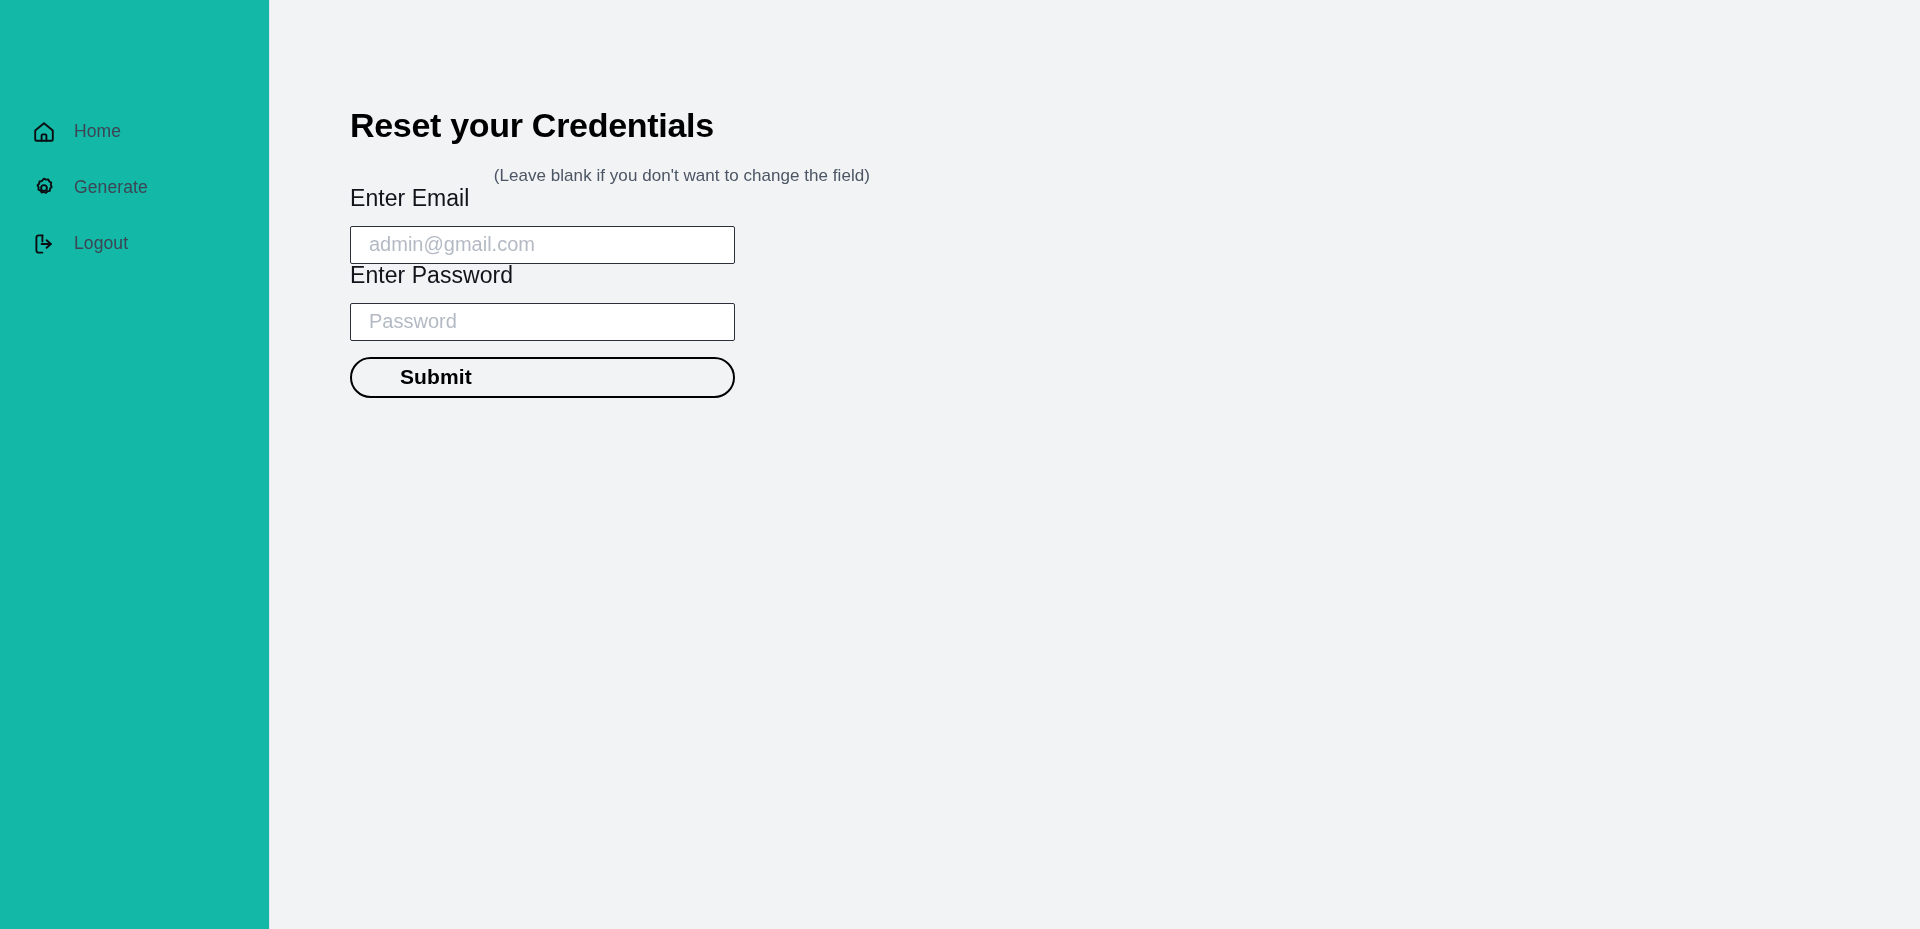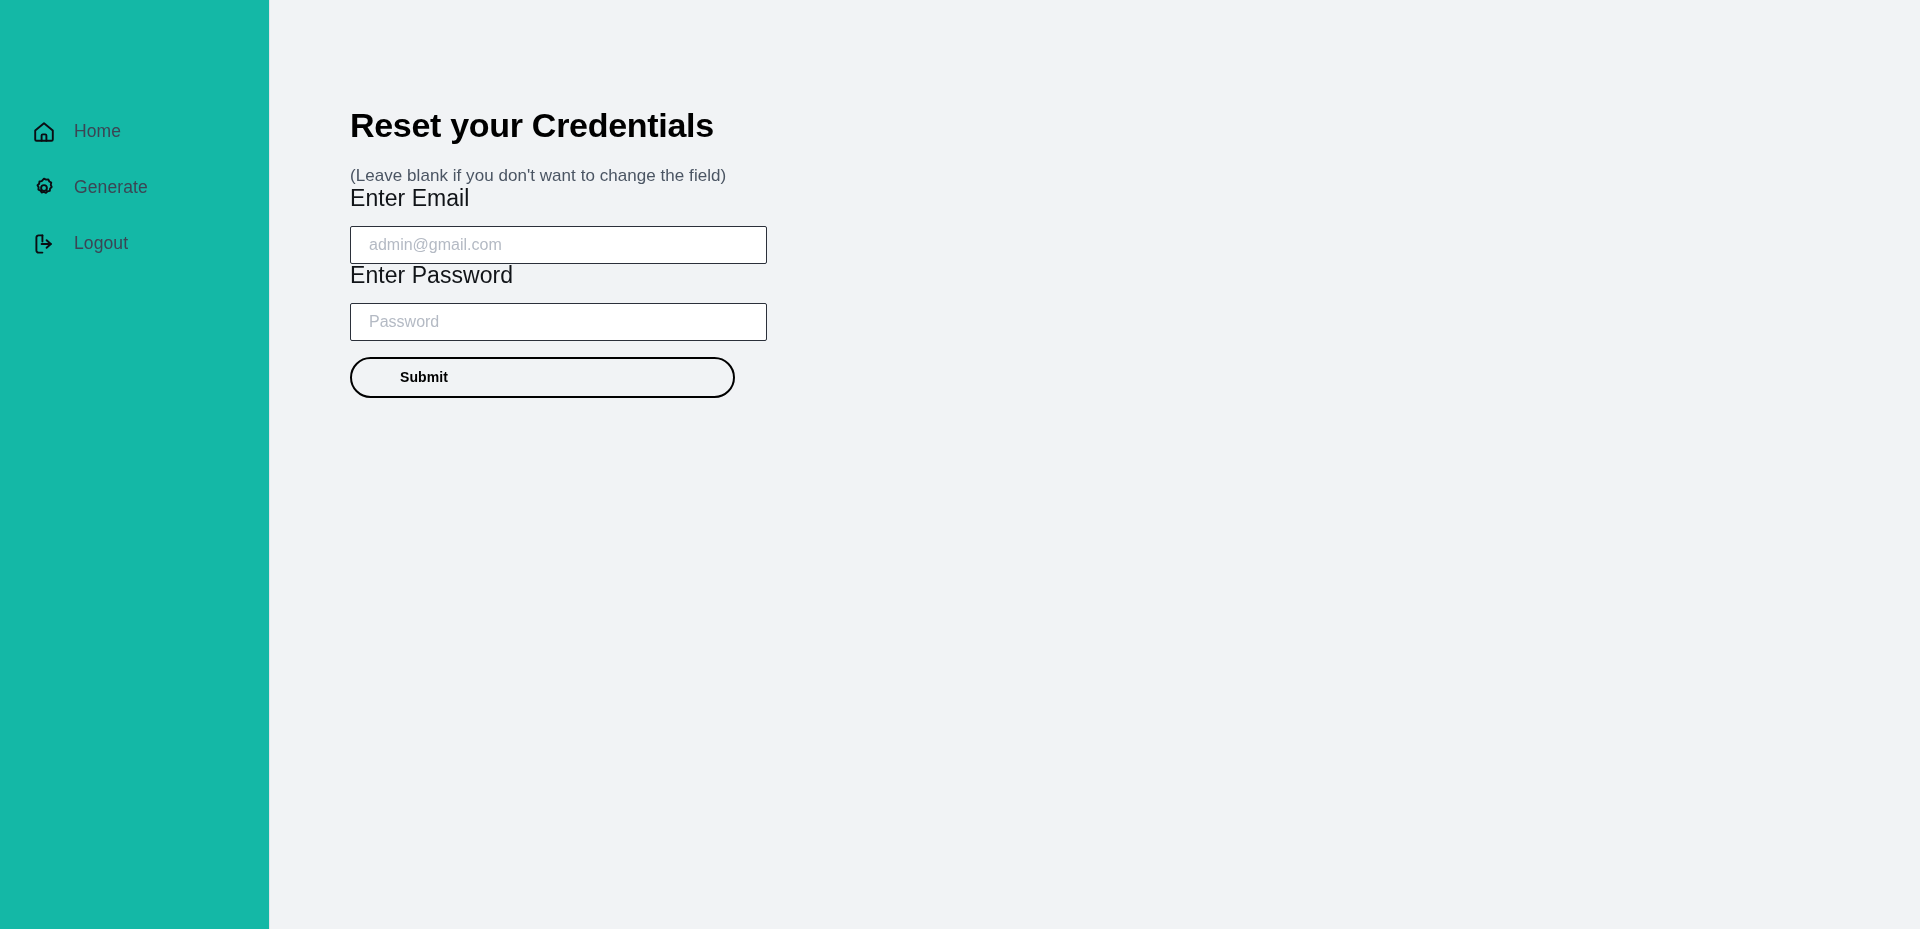--- a/index.html
+++ b/index.html
@@ -96,62 +96,63 @@
     white-space: nowrap;
   }
   .page-subtitle {
     margin: 0;
     padding-top: 19px;
     font-size: 17px;
     color: #4b5563;
     letter-spacing: 0.05px;
     line-height: 1.3;
     white-space: nowrap;
+    text-align: right;
   }
   .field-label {
     margin: 0;
     font-size: 23px;
     color: #111418;
     letter-spacing: 0.05px;
     line-height: 1;
   }
   .field-label.email { padding-top: 27px; }
   .field-label.password { padding-top: 30px; }
 
   .text-input {
     display: block;
     margin-top: 16px;
-    width: 417px;
+    width: 385px;
     height: 38px;
     background: #ffffff;
     border: 1.4px solid #2b303a;
     border-radius: 2px;
     padding: 0 0 0 18px;
     font-family: "Liberation Sans", sans-serif;
-    font-size: 16px;
+    font-size: 20px;
     color: #111418;
     outline: none;
   }
   .text-input::placeholder {
     color: #b4bac4;
     opacity: 1;
   }
 
   .submit-button {
     display: block;
     margin-top: 16px;
     width: 385px;
     height: 41px;
     background: transparent;
     border: 2.1px solid #000000;
     border-radius: 999px;
     padding: 0 0 0 48px;
     text-align: left;
     font-family: "Liberation Sans", sans-serif;
-    font-size: 14px;
+    font-size: 21px;
     font-weight: 700;
     color: #000000;
     letter-spacing: 0.1px;
     cursor: pointer;
   }
 </style>
 </head>
 <body>
 
 <div class="app-shell">

